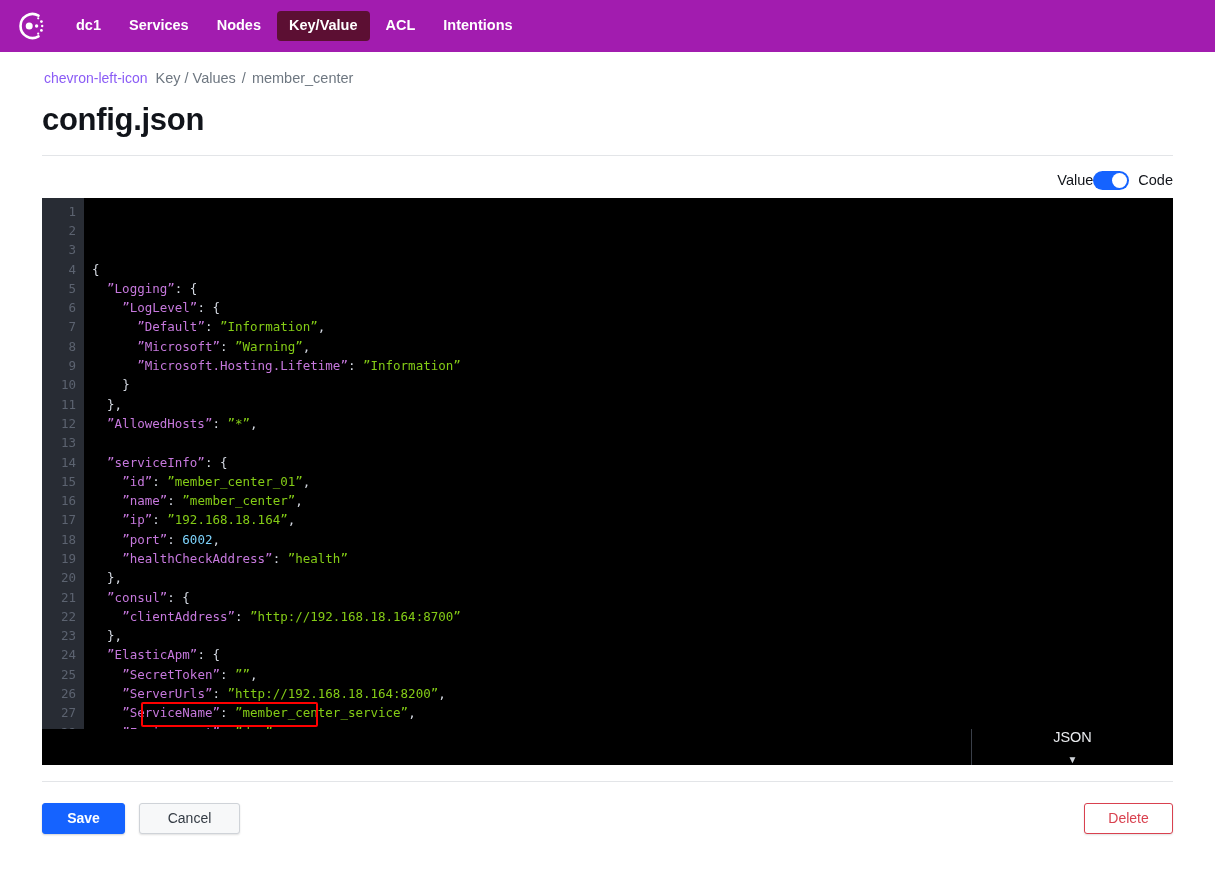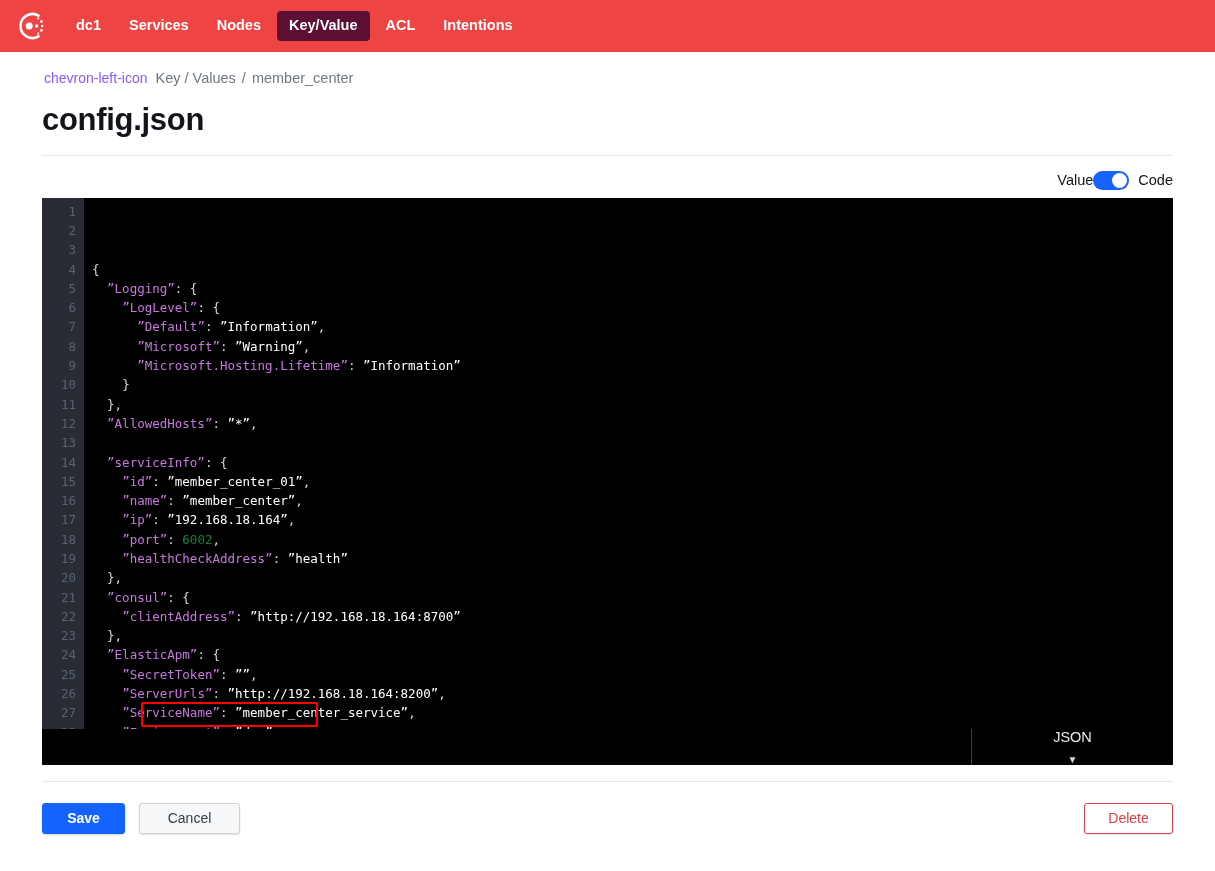--- a/index.html
+++ b/index.html
@@ -11,21 +11,21 @@
     height: 871px;
     background: #ffffff;
     font-family: "Liberation Sans", sans-serif;
     overflow: hidden;
     -webkit-font-smoothing: antialiased;
   }
 
   
   .navbar {
     height: 52px;
-    background: #ef4444;
+    background: #a21caf;
     display: flex;
     align-items: center;
     padding: 0 0 0 14px;
     box-sizing: border-box;
   }
   .logo {
     width: 34px;
     height: 34px;
     margin-right: 16px;
     flex: 0 0 auto;
@@ -153,22 +153,22 @@
     padding: 4px 0 3px 8px;
     flex: 1 1 auto;
     position: relative;
     white-space: pre;
     color: #abb2bf;
   }
   .code-lines .ln { height: 19.3px; }
 
   
   .t-key   { color: #c678dd; }
-  .t-str   { color: #ffffff; }
-  .t-num   { color: #15803d; }
+  .t-str   { color: #84cc16; }
+  .t-num   { color: #7dd3fc; }
   .t-punct { color: #d5dae3; }
 
   
   .hl-box {
     position: absolute;
     border: 2px solid #ff0000;
     border-radius: 2px;
     left: 57px;
     top: 490px;
     width: 173px;

